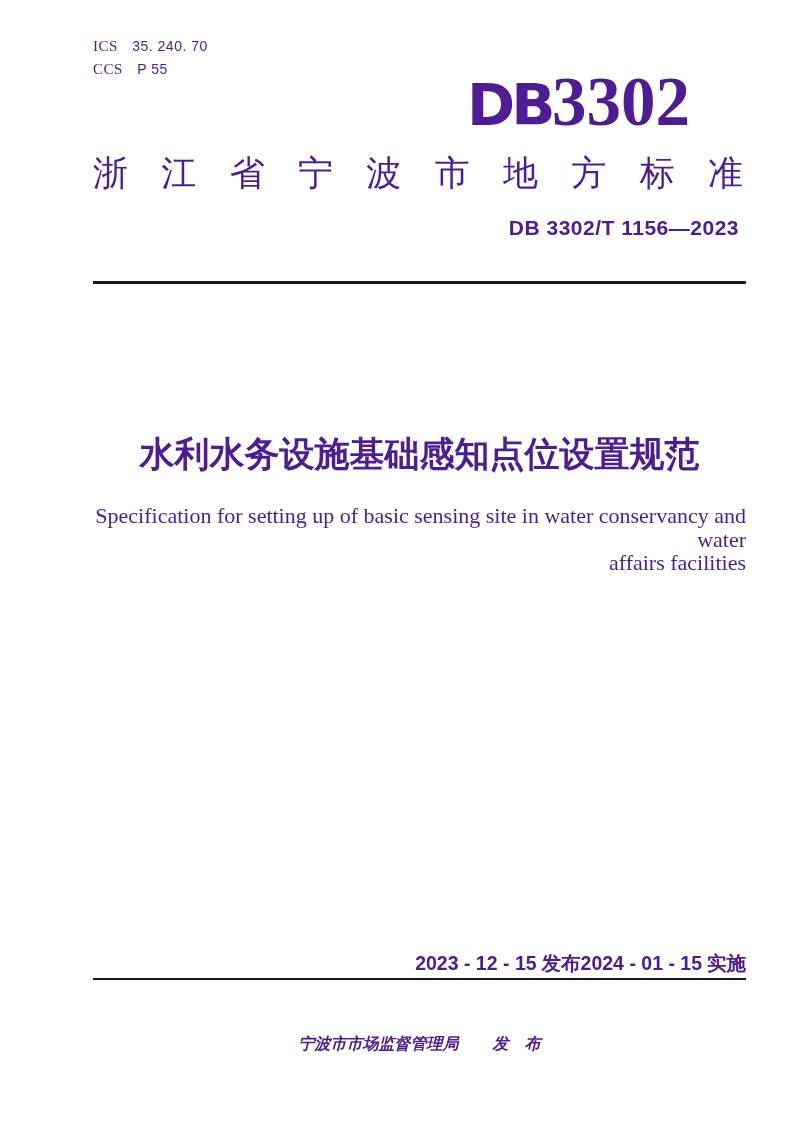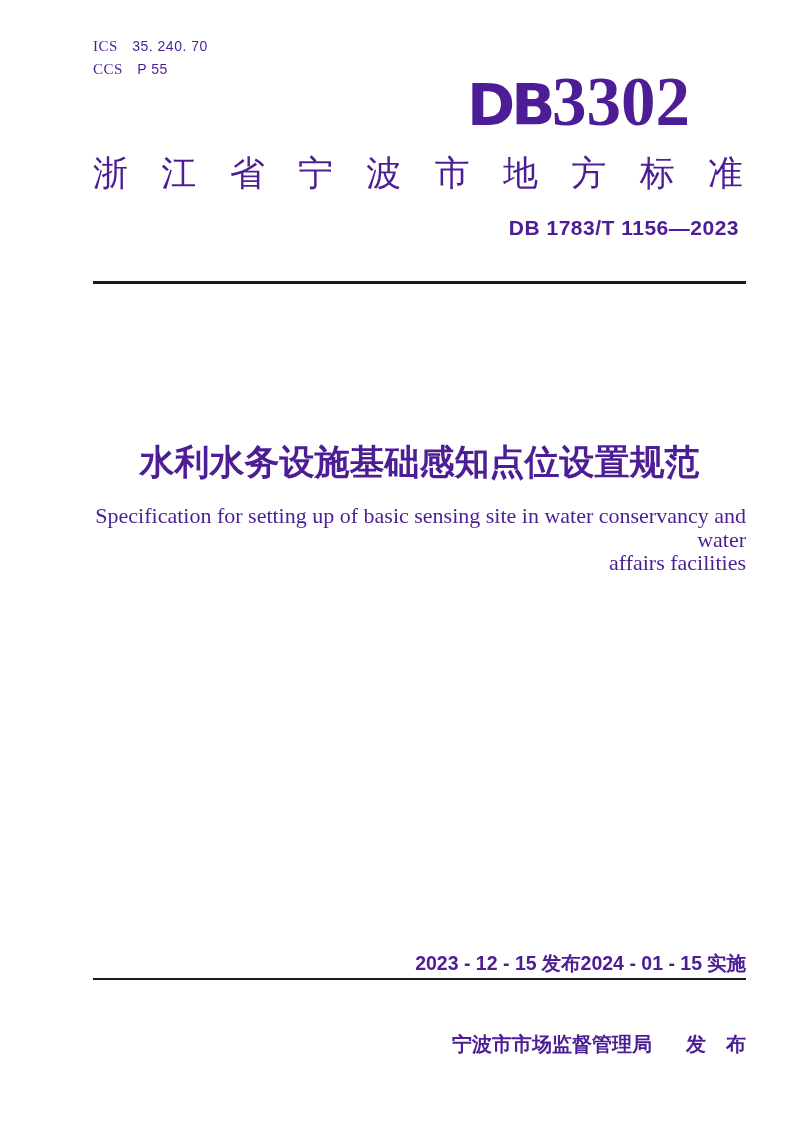--- a/index.html
+++ b/index.html
@@ -98,21 +98,20 @@
     position: absolute;
     left: 93px;
     top: 433px;
     width: 653px;
     text-align: center;
     font-size: 35px;
     font-weight: bold;
     line-height: 42px;
     letter-spacing: 0px;
     white-space: nowrap;
-    margin-top: 8px;
   }
 
   .title-en {
     position: absolute;
     left: 93px;
     top: 504px;
     width: 653px;
     text-align: right;
     font-family: "Liberation Serif", serif;
     font-size: 22px;
@@ -142,25 +141,26 @@
     width: 653px;
     height: 2px;
     background: #1a1a1a;
   }
 
   .publisher-line {
     position: absolute;
     left: 93px;
     top: 1031px;
     width: 653px;
-    text-align: right;
-    font-size: 20px;
+    text-align: center;
+    font-size: 16px;
     font-weight: bold;
     line-height: 26px;
     white-space: nowrap;
+    font-style: italic;
   }
   .publish-action {
     margin-left: 34px;
   }
 </style>
 </head>
 <body>
 
 <div class="page">
 
@@ -174,21 +174,21 @@
     <span class="meta-value">P 55</span>
   </div>
 
   <div class="logo">
     <span class="logo-prefix">DB</span>
     <span class="logo-number">3302</span>
   </div>
 
   <div class="jurisdiction">浙 江 省 宁 波 市 地 方 标 准</div>
 
-  <div class="std-number">DB 1783/T 1156—2023</div>
+  <div class="std-number">DB 3302/T 1156—2023</div>
 
   <div class="rule-top"></div>
 
   <div class="title-cn">水利水务设施基础感知点位设置规范</div>
 
   <div class="title-en">
     <div>Specification for setting up of basic sensing site in water conservancy and water</div>
     <div>affairs facilities</div>
   </div>
 

